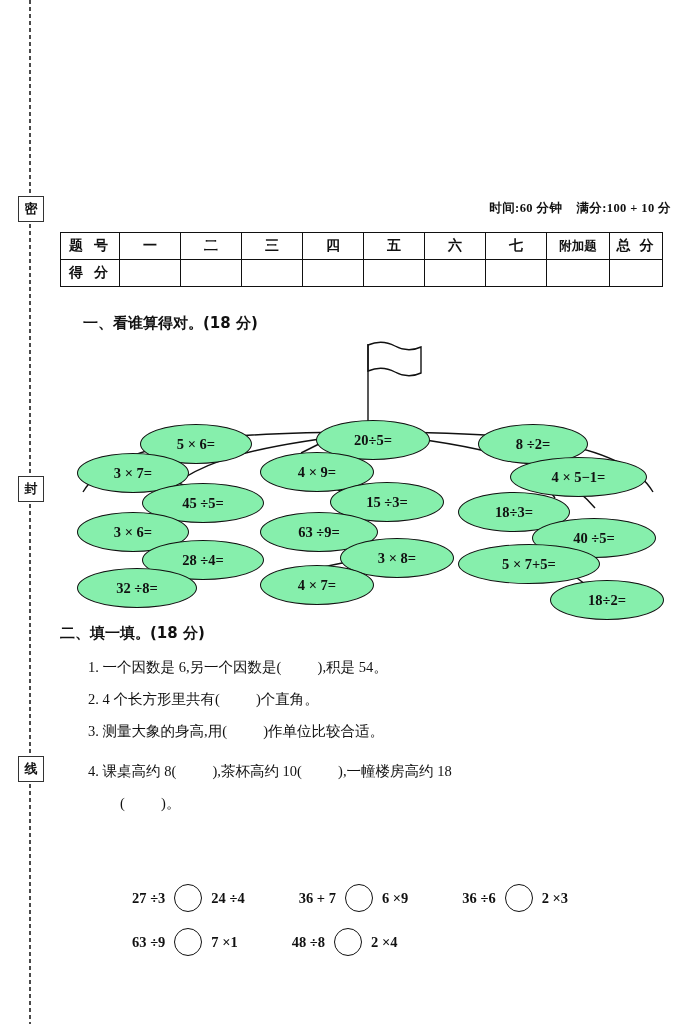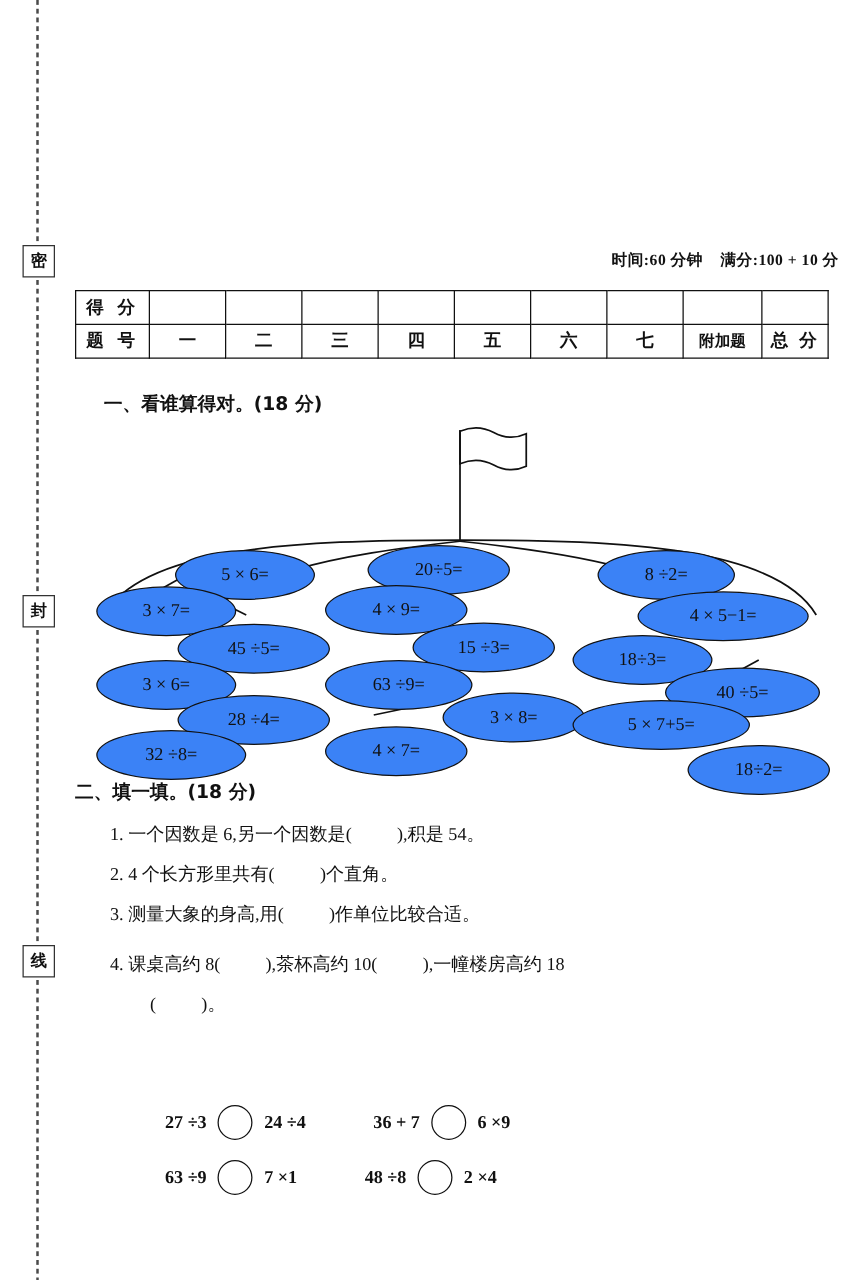--- a/index.html
+++ b/index.html
@@ -67,60 +67,60 @@
     border-radius:50%;margin:0 9px;}
   .cmp-gap{width:54px;}
 
   
   #arch-art{position:absolute;left:55px;top:340px;width:600px;height:280px;}
   #arch-art svg{display:block;}
 
   
   .oval{position:absolute;border:1.5px solid #111;border-radius:50%;
     display:flex;align-items:center;justify-content:center;
-    background:#3b82f6;white-space:pre;
-    font-family:"Liberation Serif",serif;font-weight:400;font-size:14.5px;margin-top:16px;}
+    background:#86efac;white-space:pre;
+    font-family:"Liberation Serif",serif;font-weight:700;font-size:14.5px;}
 </style>
 </head>
 <body>
 
 <div class="page">
 
   <div id="seal-margin"></div>
   <div class="seal-char" id="seal-mi">密</div>
   <div class="seal-char" id="seal-feng">封</div>
   <div class="seal-char" id="seal-xian">线</div>
 
   <div id="exam-meta">时间:60 分钟    满分:100 + 10 分</div>
 
   <table id="score-table">
     <tbody>
         <tr>
+      <td class="lbl">题 号</td>
+      <td class="num">一</td>
+      <td class="num">二</td>
+      <td class="num">三</td>
+      <td class="num">四</td>
+      <td class="num">五</td>
+      <td class="num">六</td>
+      <td class="num">七</td>
+      <td class="extra">附加题</td>
+      <td class="total">总 分</td>
+    </tr>
+    <tr>
       <td class="lbl">得 分</td>
       <td class="num"></td>
       <td class="num"></td>
       <td class="num"></td>
       <td class="num"></td>
       <td class="num"></td>
       <td class="num"></td>
       <td class="num"></td>
       <td class="extra"></td>
       <td class="total"></td>
-    </tr>
-    <tr>
-      <td class="lbl">题 号</td>
-      <td class="num">一</td>
-      <td class="num">二</td>
-      <td class="num">三</td>
-      <td class="num">四</td>
-      <td class="num">五</td>
-      <td class="num">六</td>
-      <td class="num">七</td>
-      <td class="extra">附加题</td>
-      <td class="total">总 分</td>
     </tr>
   </tbody>
     </table>
 
   <div class="sec-title" id="sec1-title">一、看谁算得对。(18 分)</div>
 
   <div id="arch-art">
     <svg width="600" height="280" viewBox="0 0 600 280" xmlns="http://www.w3.org/2000/svg" fill="none" stroke="#111" stroke-width="1.4">
 
       <line x1="313" y1="4" x2="313" y2="93"></line>
@@ -150,25 +150,25 @@
     </svg>
   </div>
 
   <div id="ovals-layer">
       <div class="oval" style="left: 140px; top: 424px; width: 110px; height: 38px;">5 × 6=</div>
       <div class="oval" style="left: 77px; top: 453px; width: 110px; height: 38px;">3 × 7=</div>
       <div class="oval" style="left: 142px; top: 483px; width: 120px; height: 38px;">45 ÷5=</div>
       <div class="oval" style="left: 77px; top: 512px; width: 110px; height: 38px;">3 × 6=</div>
       <div class="oval" style="left: 142px; top: 540px; width: 120px; height: 38px;">28 ÷4=</div>
       <div class="oval" style="left: 77px; top: 568px; width: 118px; height: 38px;">32 ÷8=</div>
-      <div class="oval" style="left: 294px; top: 420px; width: 112px; height: 38px;">20÷5=</div>
+      <div class="oval" style="left: 316px; top: 420px; width: 112px; height: 38px;">20÷5=</div>
       <div class="oval" style="left: 260px; top: 452px; width: 112px; height: 38px;">4 × 9=</div>
       <div class="oval" style="left: 330px; top: 482px; width: 112px; height: 38px;">15 ÷3=</div>
       <div class="oval" style="left: 260px; top: 512px; width: 116px; height: 38px;">63 ÷9=</div>
-      <div class="oval" style="left: 354px; top: 538px; width: 112px; height: 38px;">3 × 8=</div>
+      <div class="oval" style="left: 340px; top: 538px; width: 112px; height: 38px;">3 × 8=</div>
       <div class="oval" style="left: 260px; top: 565px; width: 112px; height: 38px;">4 × 7=</div>
       <div class="oval" style="left: 478px; top: 424px; width: 108px; height: 38px;">8 ÷2=</div>
       <div class="oval" style="left: 510px; top: 457px; width: 135px; height: 38px;">4 × 5−1=</div>
       <div class="oval" style="left: 458px; top: 492px; width: 110px; height: 38px;">18÷3=</div>
       <div class="oval" style="left: 532px; top: 518px; width: 122px; height: 38px;">40 ÷5=</div>
       <div class="oval" style="left: 458px; top: 544px; width: 140px; height: 38px;">5 × 7+5=</div>
       <div class="oval" style="left: 550px; top: 580px; width: 112px; height: 38px;">18÷2=</div>
     </div>
 
   <div class="sec-title" id="sec2-title">二、填一填。(18 分)</div>
@@ -178,20 +178,21 @@
   <div class="q-line" id="q3">3. 测量大象的身高,用(          )作单位比较合适。</div>
   <div class="q-line" id="q4a">4. 课桌高约 8(          ),茶杯高约 10(          ),一幢楼房高约 18</div>
   <div class="q-line" id="q4b">(          )。</div>
 
 
   <div class="cmp-row" id="cmp-row-0">
       <div class="cmp-item"><span>27 ÷3</span><span class="c"></span><span>24 ÷4</span></div>
       <span class="cmp-gap"></span>
       <div class="cmp-item"><span>36 + 7</span><span class="c"></span><span>6 ×9</span></div>
       <span class="cmp-gap"></span>
+      <div class="cmp-item"><span>36 ÷6</span><span class="c"></span><span>2 ×3</span></div>
     </div>
   <div class="cmp-row" id="cmp-row-1">
       <div class="cmp-item"><span>63 ÷9</span><span class="c"></span><span>7 ×1</span></div>
       <span class="cmp-gap"></span>
       <div class="cmp-item"><span>48 ÷8</span><span class="c"></span><span>2 ×4</span></div>
       <span class="cmp-gap"></span>
     </div>
 
 </div>
 

